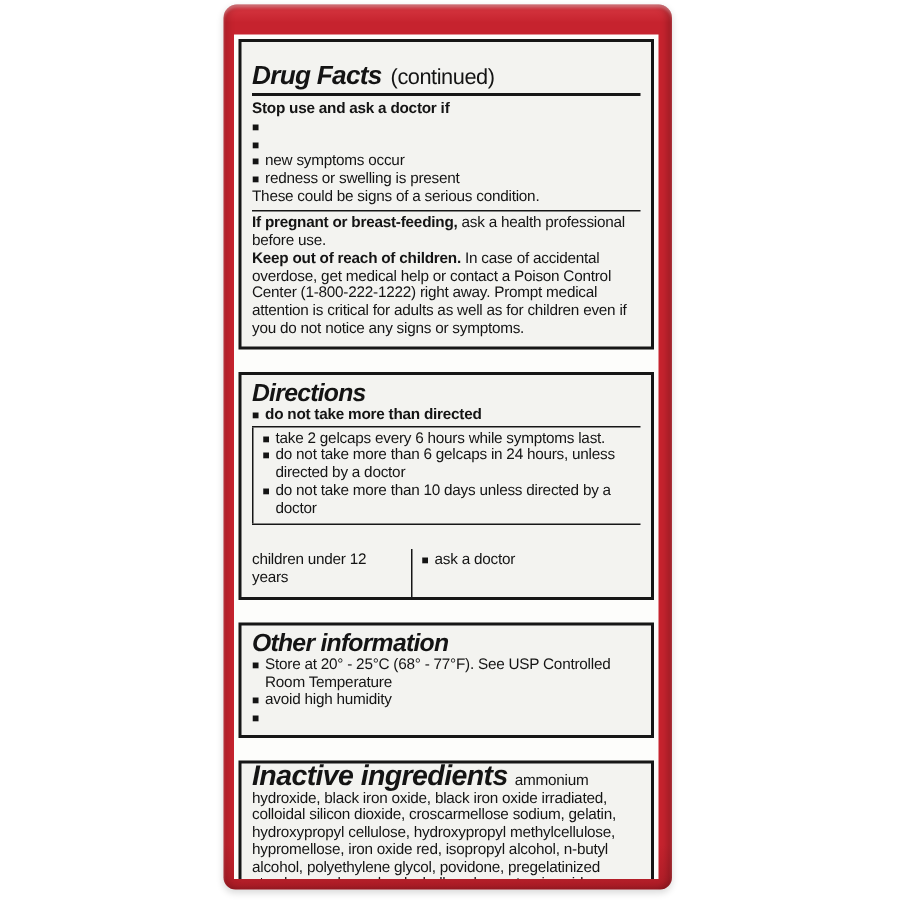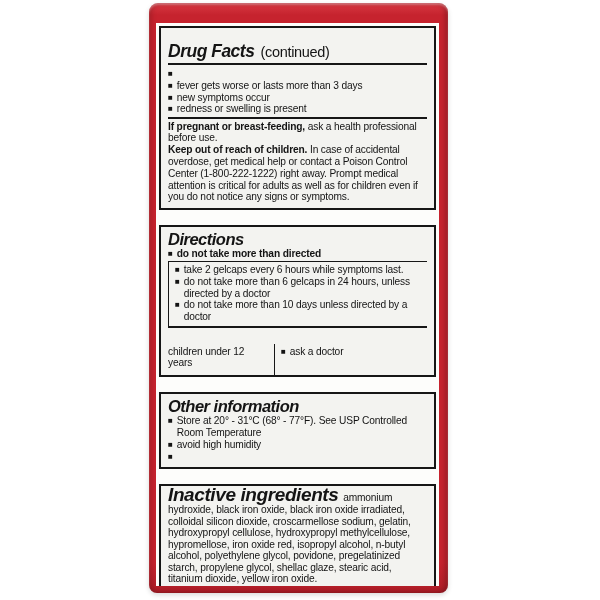--- a/index.html
+++ b/index.html
@@ -76,35 +76,36 @@
 <div class="package">
   <div class="label">
 
     <section class="box">
       <div class="title-row">
         <span class="title-main">Drug Facts</span>
         <span class="title-cont">(continued)</span>
       </div>
       <div class="rule"></div>
 
+      <div class="bold">Stop use and ask a doctor if</div>
       <div class="bullet">
         <span class="sq">■</span>
       </div>
       <div class="bullet">
         <span class="sq">■</span>
-        <span>fever gets worse or lasts more than 3 days</span>
       </div>
       <div class="bullet">
         <span class="sq">■</span>
         <span>new symptoms occur</span>
       </div>
       <div class="bullet">
         <span class="sq">■</span>
         <span>redness or swelling is present</span>
       </div>
+      <div>These could be signs of a serious condition.</div>
       <div class="rule-t"></div>
 
       <p class="para"><b>If pregnant or breast-feeding,</b><span> ask a health professional before use.</span></p>
       <p class="para"><b>Keep out of reach of children.</b><span> In case of accidental overdose, get medical help or contact a Poison Control Center (1-800-222-1222) right away. Prompt medical attention is critical for adults as well as for children even if you do not notice any signs or symptoms.</span></p>
     </section>
 
     <section class="box directions">
       <div class="heading">Directions</div>
       <div class="bullet bold-line">
         <span class="sq">■</span>
@@ -137,21 +138,21 @@
             </div>
           </div>
         </div>
       </div>
     </section>
 
     <section class="box">
       <div class="heading">Other information</div>
       <div class="bullet">
         <span class="sq">■</span>
-        <span>Store at 20° - 31°C (68° - 77°F). See USP Controlled Room Temperature</span>
+        <span>Store at 20° - 25°C (68° - 77°F). See USP Controlled Room Temperature</span>
       </div>
       <div class="bullet">
         <span class="sq">■</span>
         <span>avoid high humidity</span>
       </div>
       <div class="bullet">
         <span class="sq">■</span>
       </div>
     </section>
 

